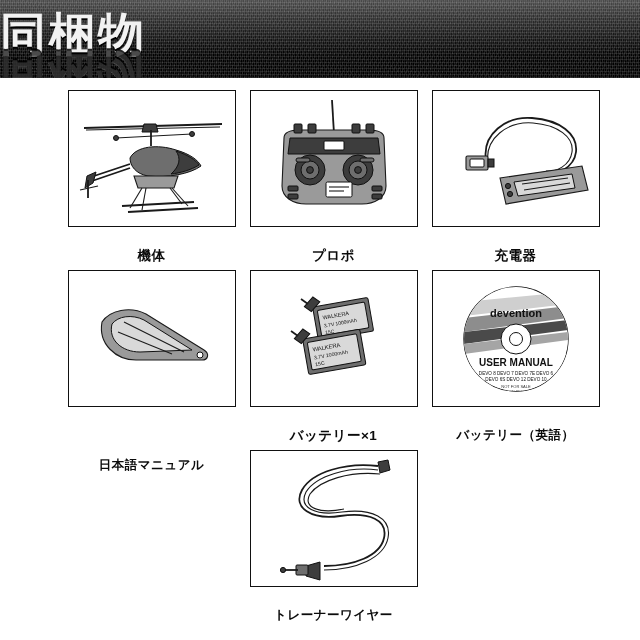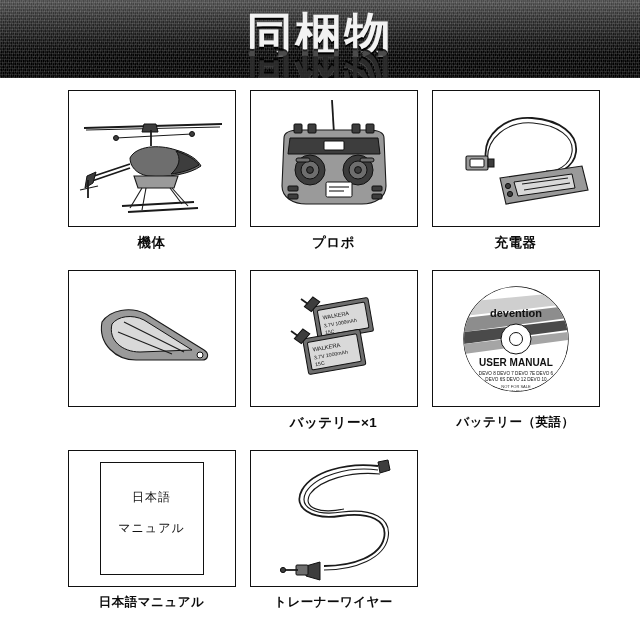--- a/index.html
+++ b/index.html
@@ -38,21 +38,21 @@
       repeating-linear-gradient(118deg, rgba(255,255,255,0.07) 0 1px, rgba(0,0,0,0) 1px 4px),
       repeating-linear-gradient(62deg, rgba(255,255,255,0.05) 0 1px, rgba(0,0,0,0) 1px 3px);
     opacity: .8;
     pointer-events: none;
   }
   .header-title {
     position: absolute;
     left: 0;
     right: 0;
     top: 6px;
-    text-align: center;
+    text-align: left;
     font-size: 46px;
     line-height: 56px;
     font-weight: bold;
     color: #f2f2f2;
     letter-spacing: 3px;
     text-shadow: 0 2px 0 #000, 0 -1px 0 #555;
   }
   .header-title .reflect {
     display: block;
     font-size: 46px;
@@ -85,20 +85,21 @@
     row-gap: 4px;
   }
 
   .cell {
     position: relative;
     width: 195px;
     height: 176px;
     display: flex;
     flex-direction: column;
     align-items: center;
+    gap: 13px;
   }
   .frame {
     width: 166px;
     height: 135px;
     border: 1.5px solid #111;
     background: #fff;
     position: relative;
     overflow: hidden;
     display: flex;
     align-items: center;
@@ -328,26 +329,20 @@
               <text x="80" y="119" font-size="4" text-anchor="middle" fill="#333" class="cd-text">WWW.WALKERA.COM</text>
             </g>
             <circle cx="80" cy="65" r="15" fill="#ffffff" stroke="#111" stroke-width="1"></circle>
             <circle cx="80" cy="65" r="6.5" fill="#ffffff" stroke="#111" stroke-width="1"></circle>
           </svg>
         </div>
         <div class="caption small">バッテリー（英語）</div>
       </div>
 
       <div class="cell">
-        <div class="frame">
-          <div class="paper">
-            <div class="paper-line">日本語</div>
-            <div class="paper-line">マニュアル</div>
-          </div>
-        </div>
         <div class="caption small">日本語マニュアル</div>
       </div>
 
       <div class="cell">
         <div class="frame">
           <svg width="160" height="130" viewBox="0 0 160 130">
             <path class="ln2" d="M124 12 C92 8 58 18 48 36 C38 54 58 66 86 62 C116 58 134 66 130 84 C126 102 100 112 70 112"></path>
             <path class="ln" d="M124 16 C94 12 62 22 52 38 C44 54 62 62 88 58 C118 54 138 64 134 84 C130 104 102 116 70 116"></path>
             <path class="ln" d="M126 20 C96 17 66 26 56 40 C48 54 66 60 90 55"></path>
 

